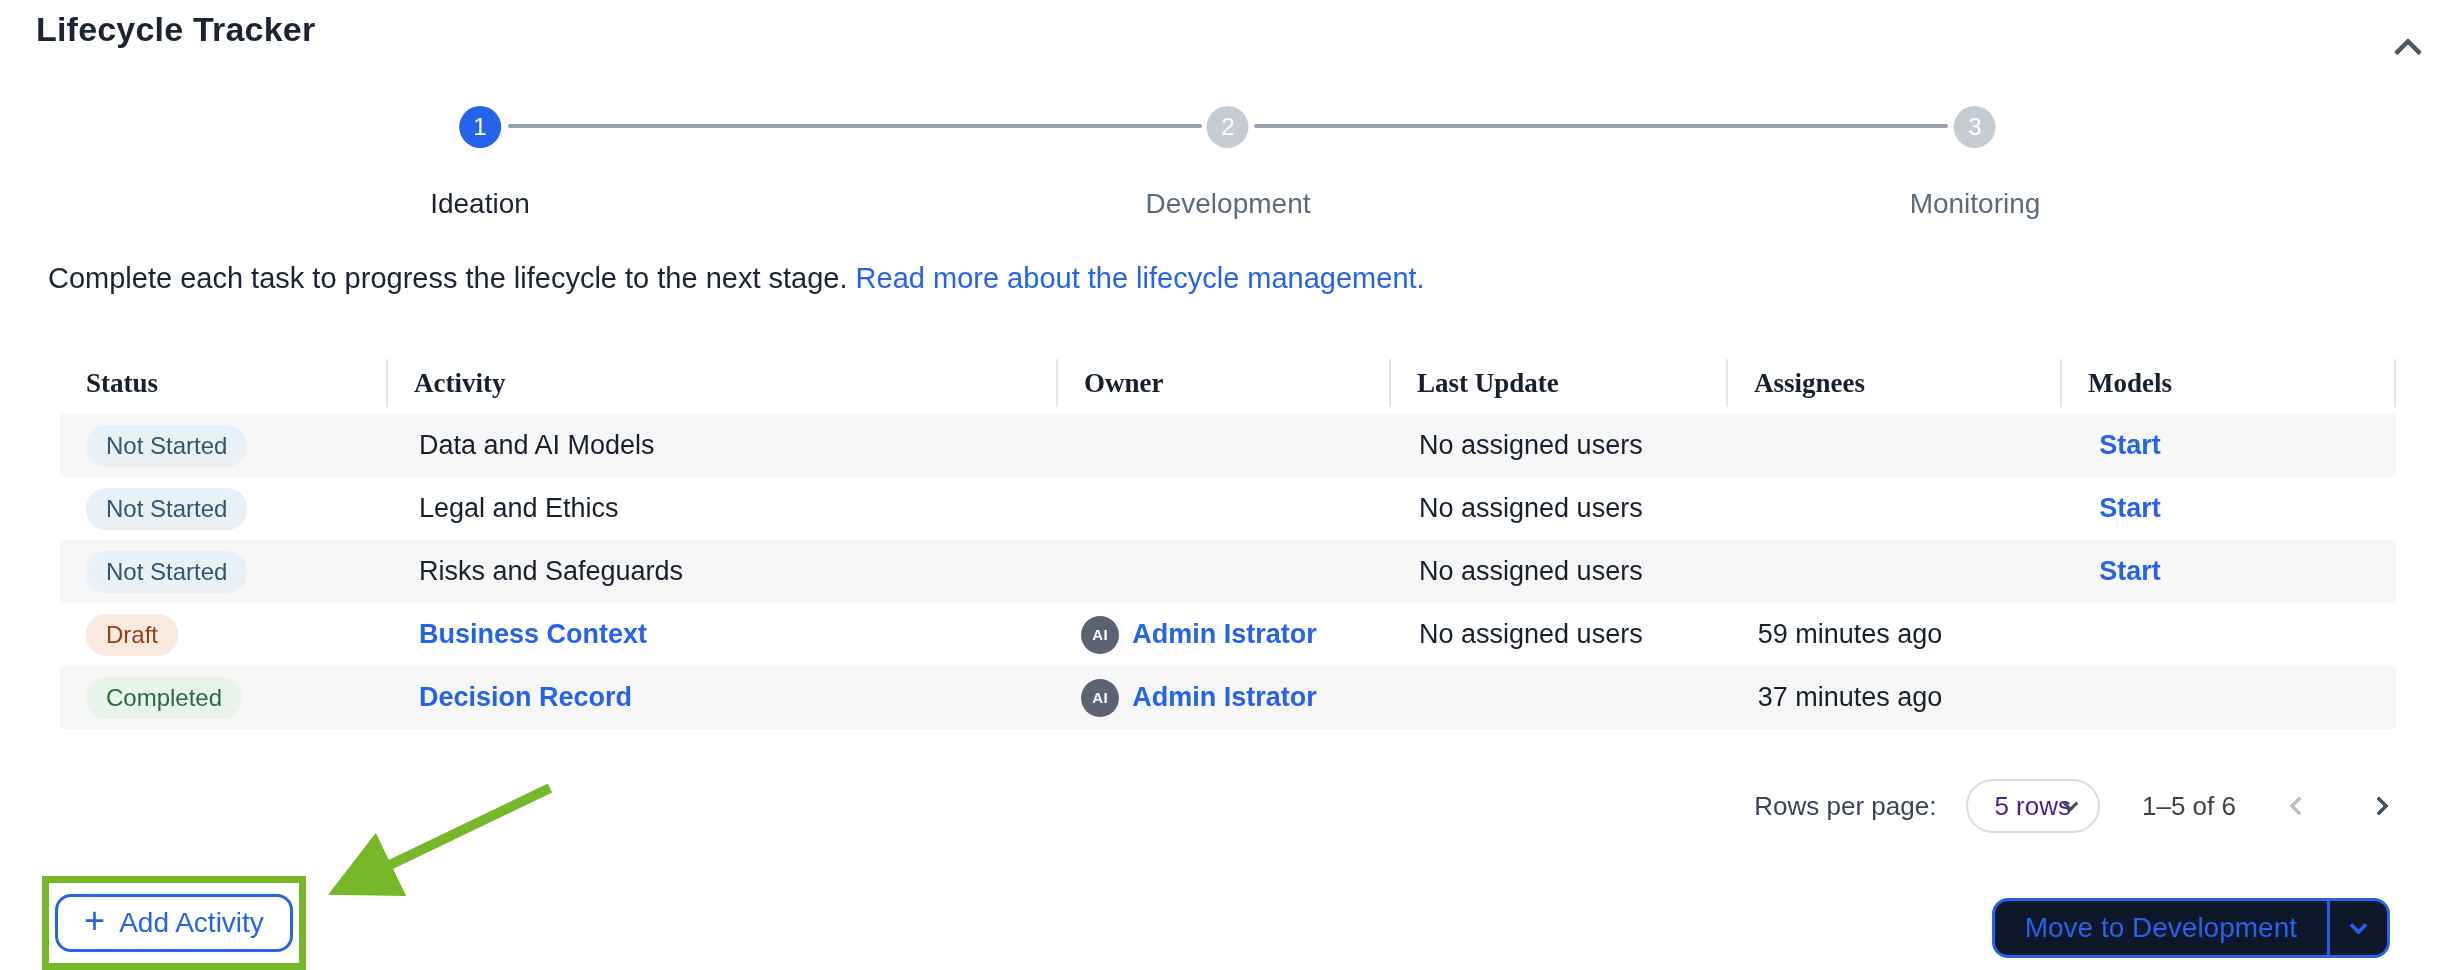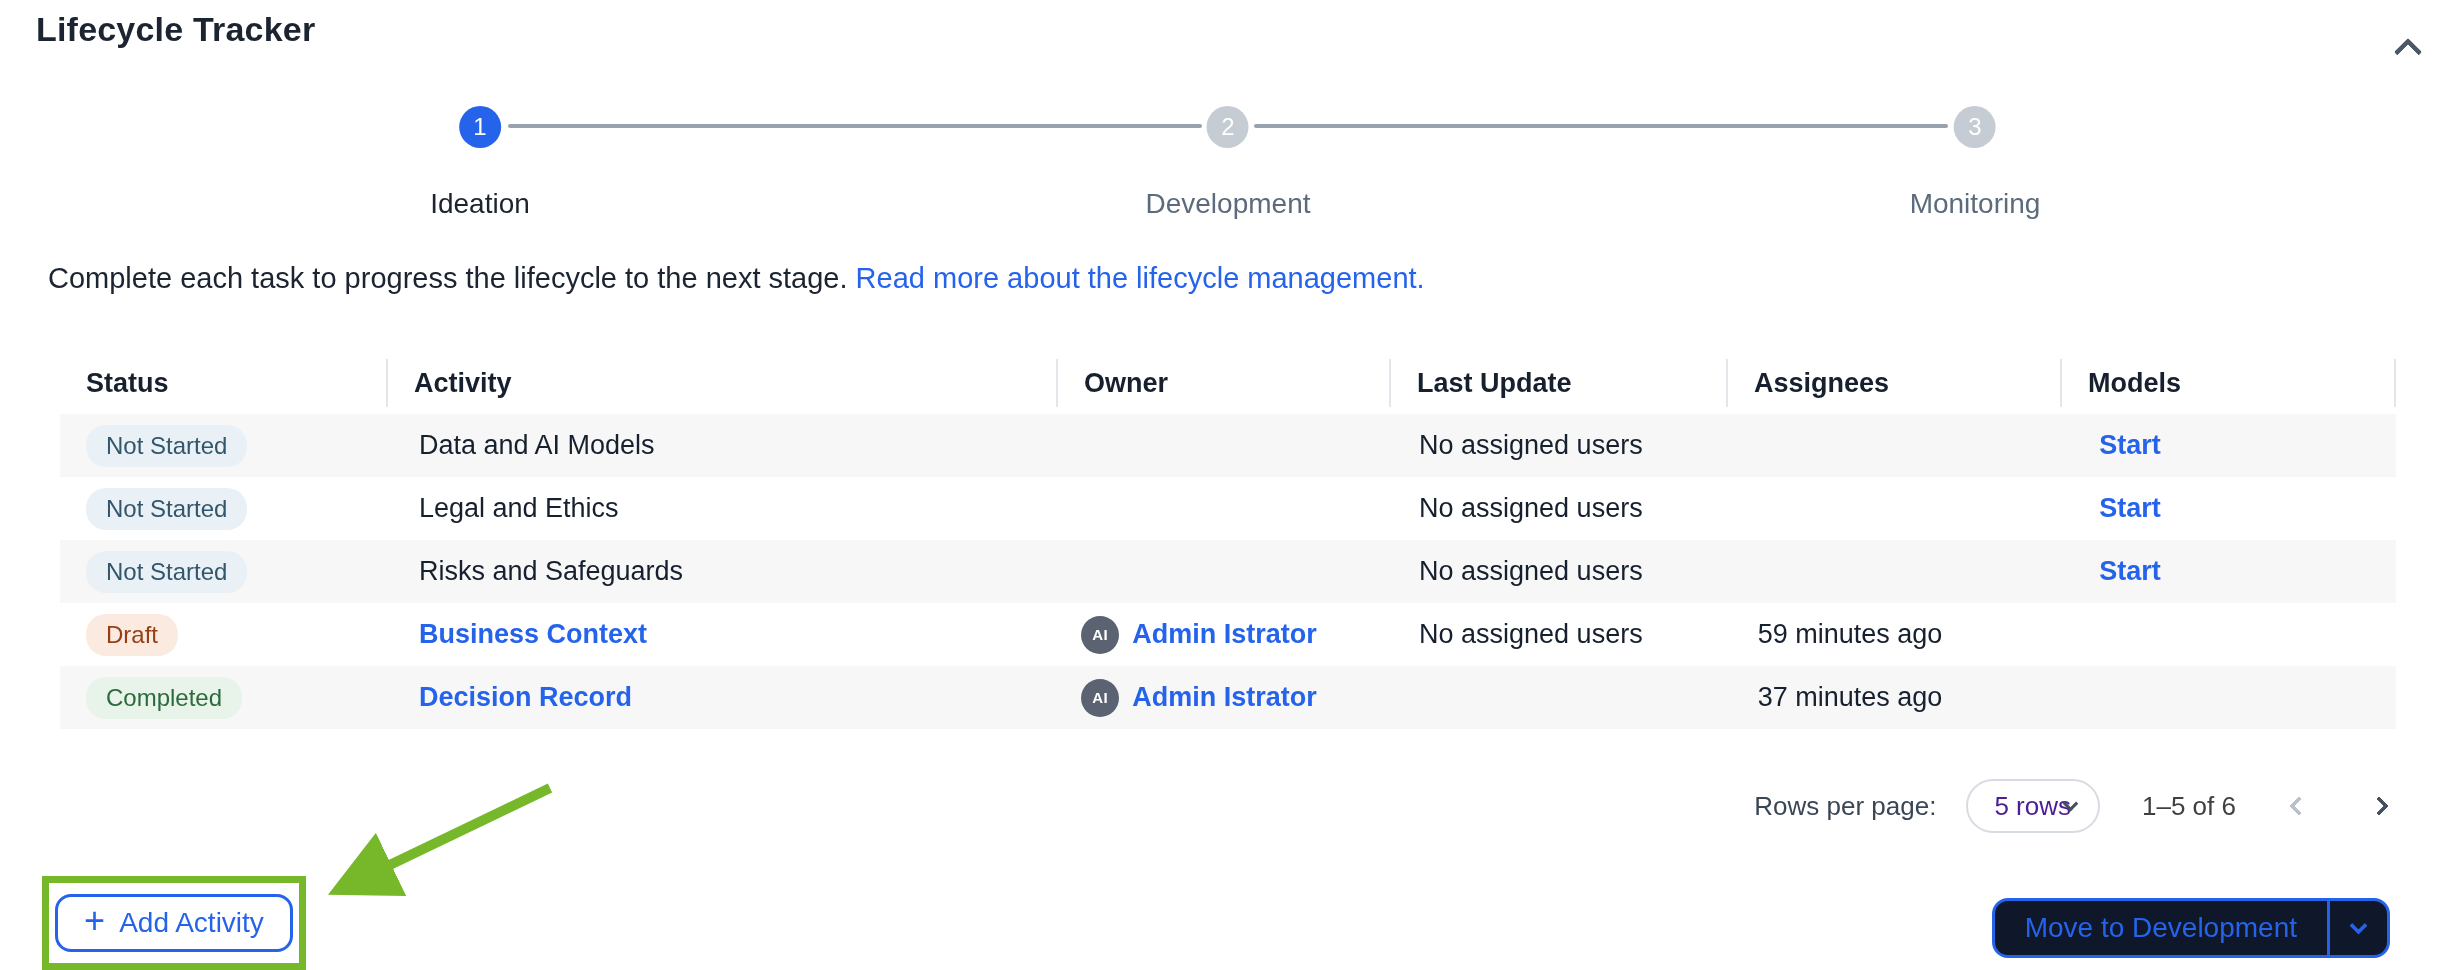--- a/index.html
+++ b/index.html
@@ -27,21 +27,21 @@
   .step-label { margin-top:40px; font-size:28px; }
   .step-label.active { color:#1b2430; font-weight:500; }
   .step-label.upcoming { color:#5b6b7b; font-weight:400; }
 
   
   .description { position:absolute; left:48px; top:262px; font-size:29px; color:#1b2430; }
   .description a { color:#2563eb; text-decoration:none; cursor:pointer; }
 
   
   .table { position:absolute; left:60px; top:352px; width:2336px; }
-  .thead { display:flex; height:62px; align-items:center; }
+  .thead { display:flex; height:62px; align-items:center;font-family:Liberation Serif, serif; }
   .th { height:48px; display:flex; align-items:center; padding-left:26px; font-size:27px; font-weight:700;
     color:#16202e; border-right:2px solid #e2e5e9; }
   .tr { display:flex; height:63px; align-items:center; font-size:27px;gap:16px; }
   .tr.stripe { background:#f7f7f8; }
   .td { padding-left:26px; display:flex; align-items:center; overflow:hidden; }
   .col-status   { width:328px; }
   .col-activity { width:670px; }
   .col-owner    { width:333px; }
   .col-assignees{ width:334px; }
   .col-update   { width:337px; }

